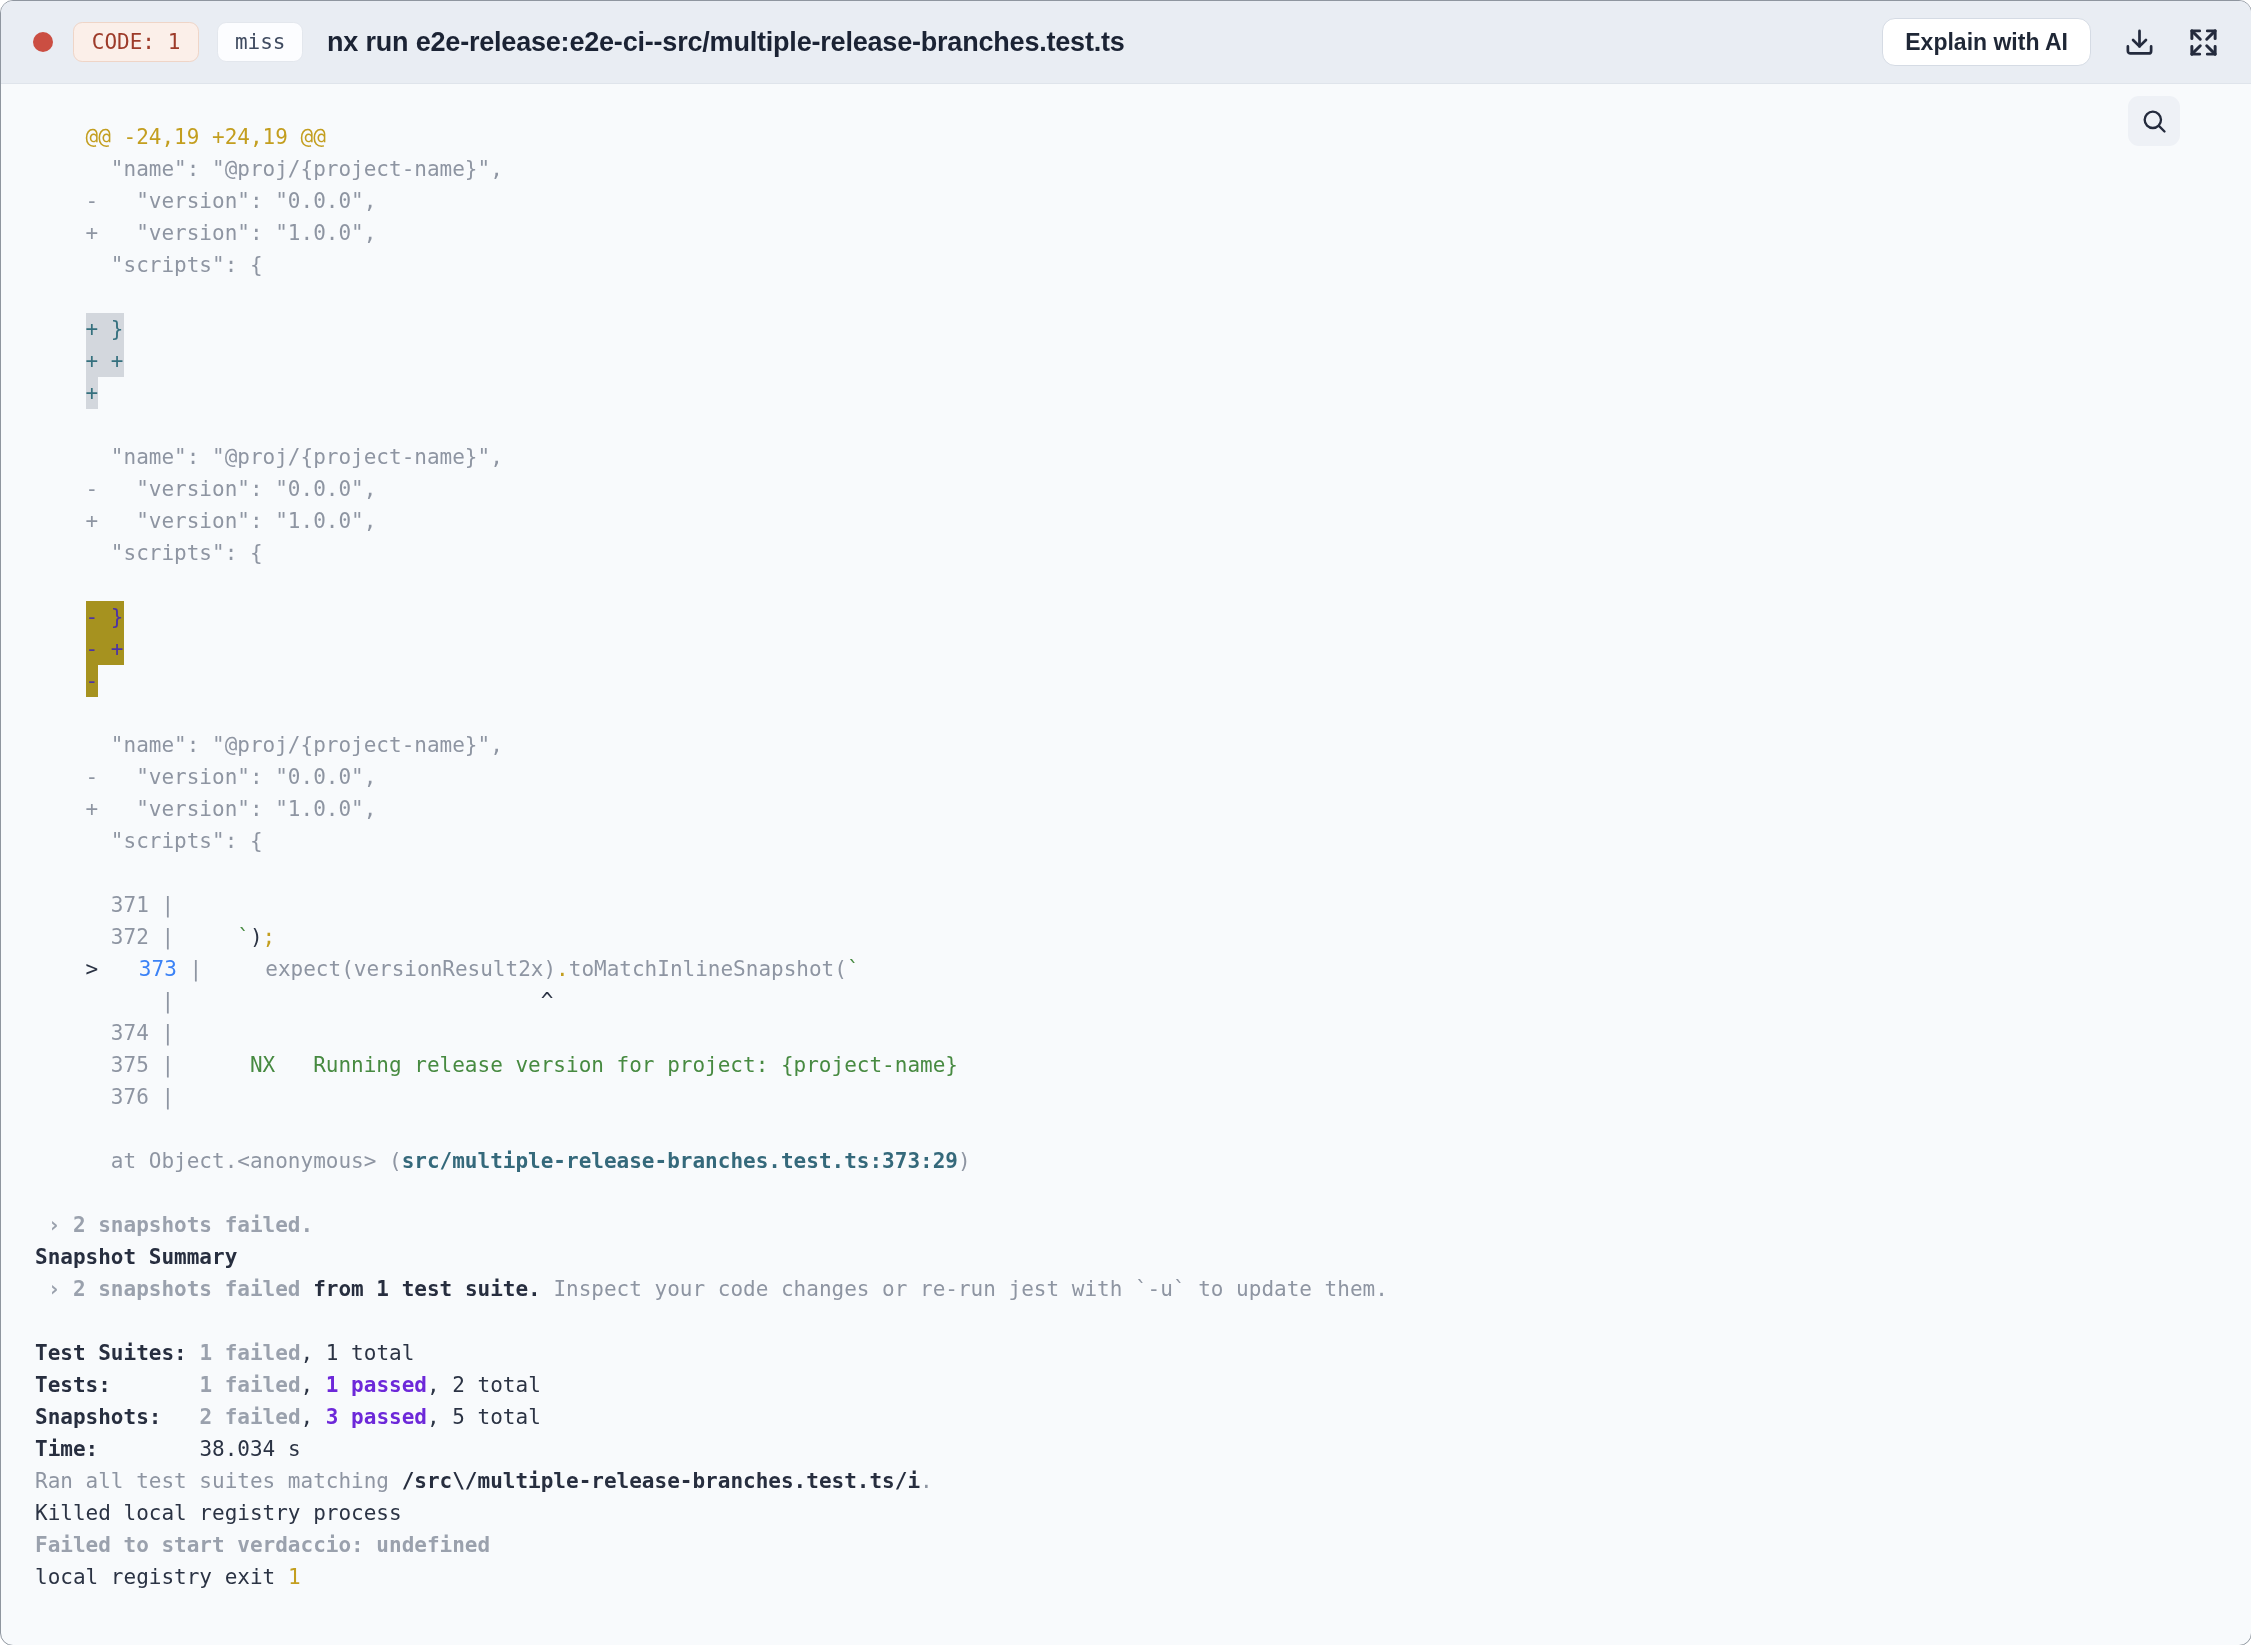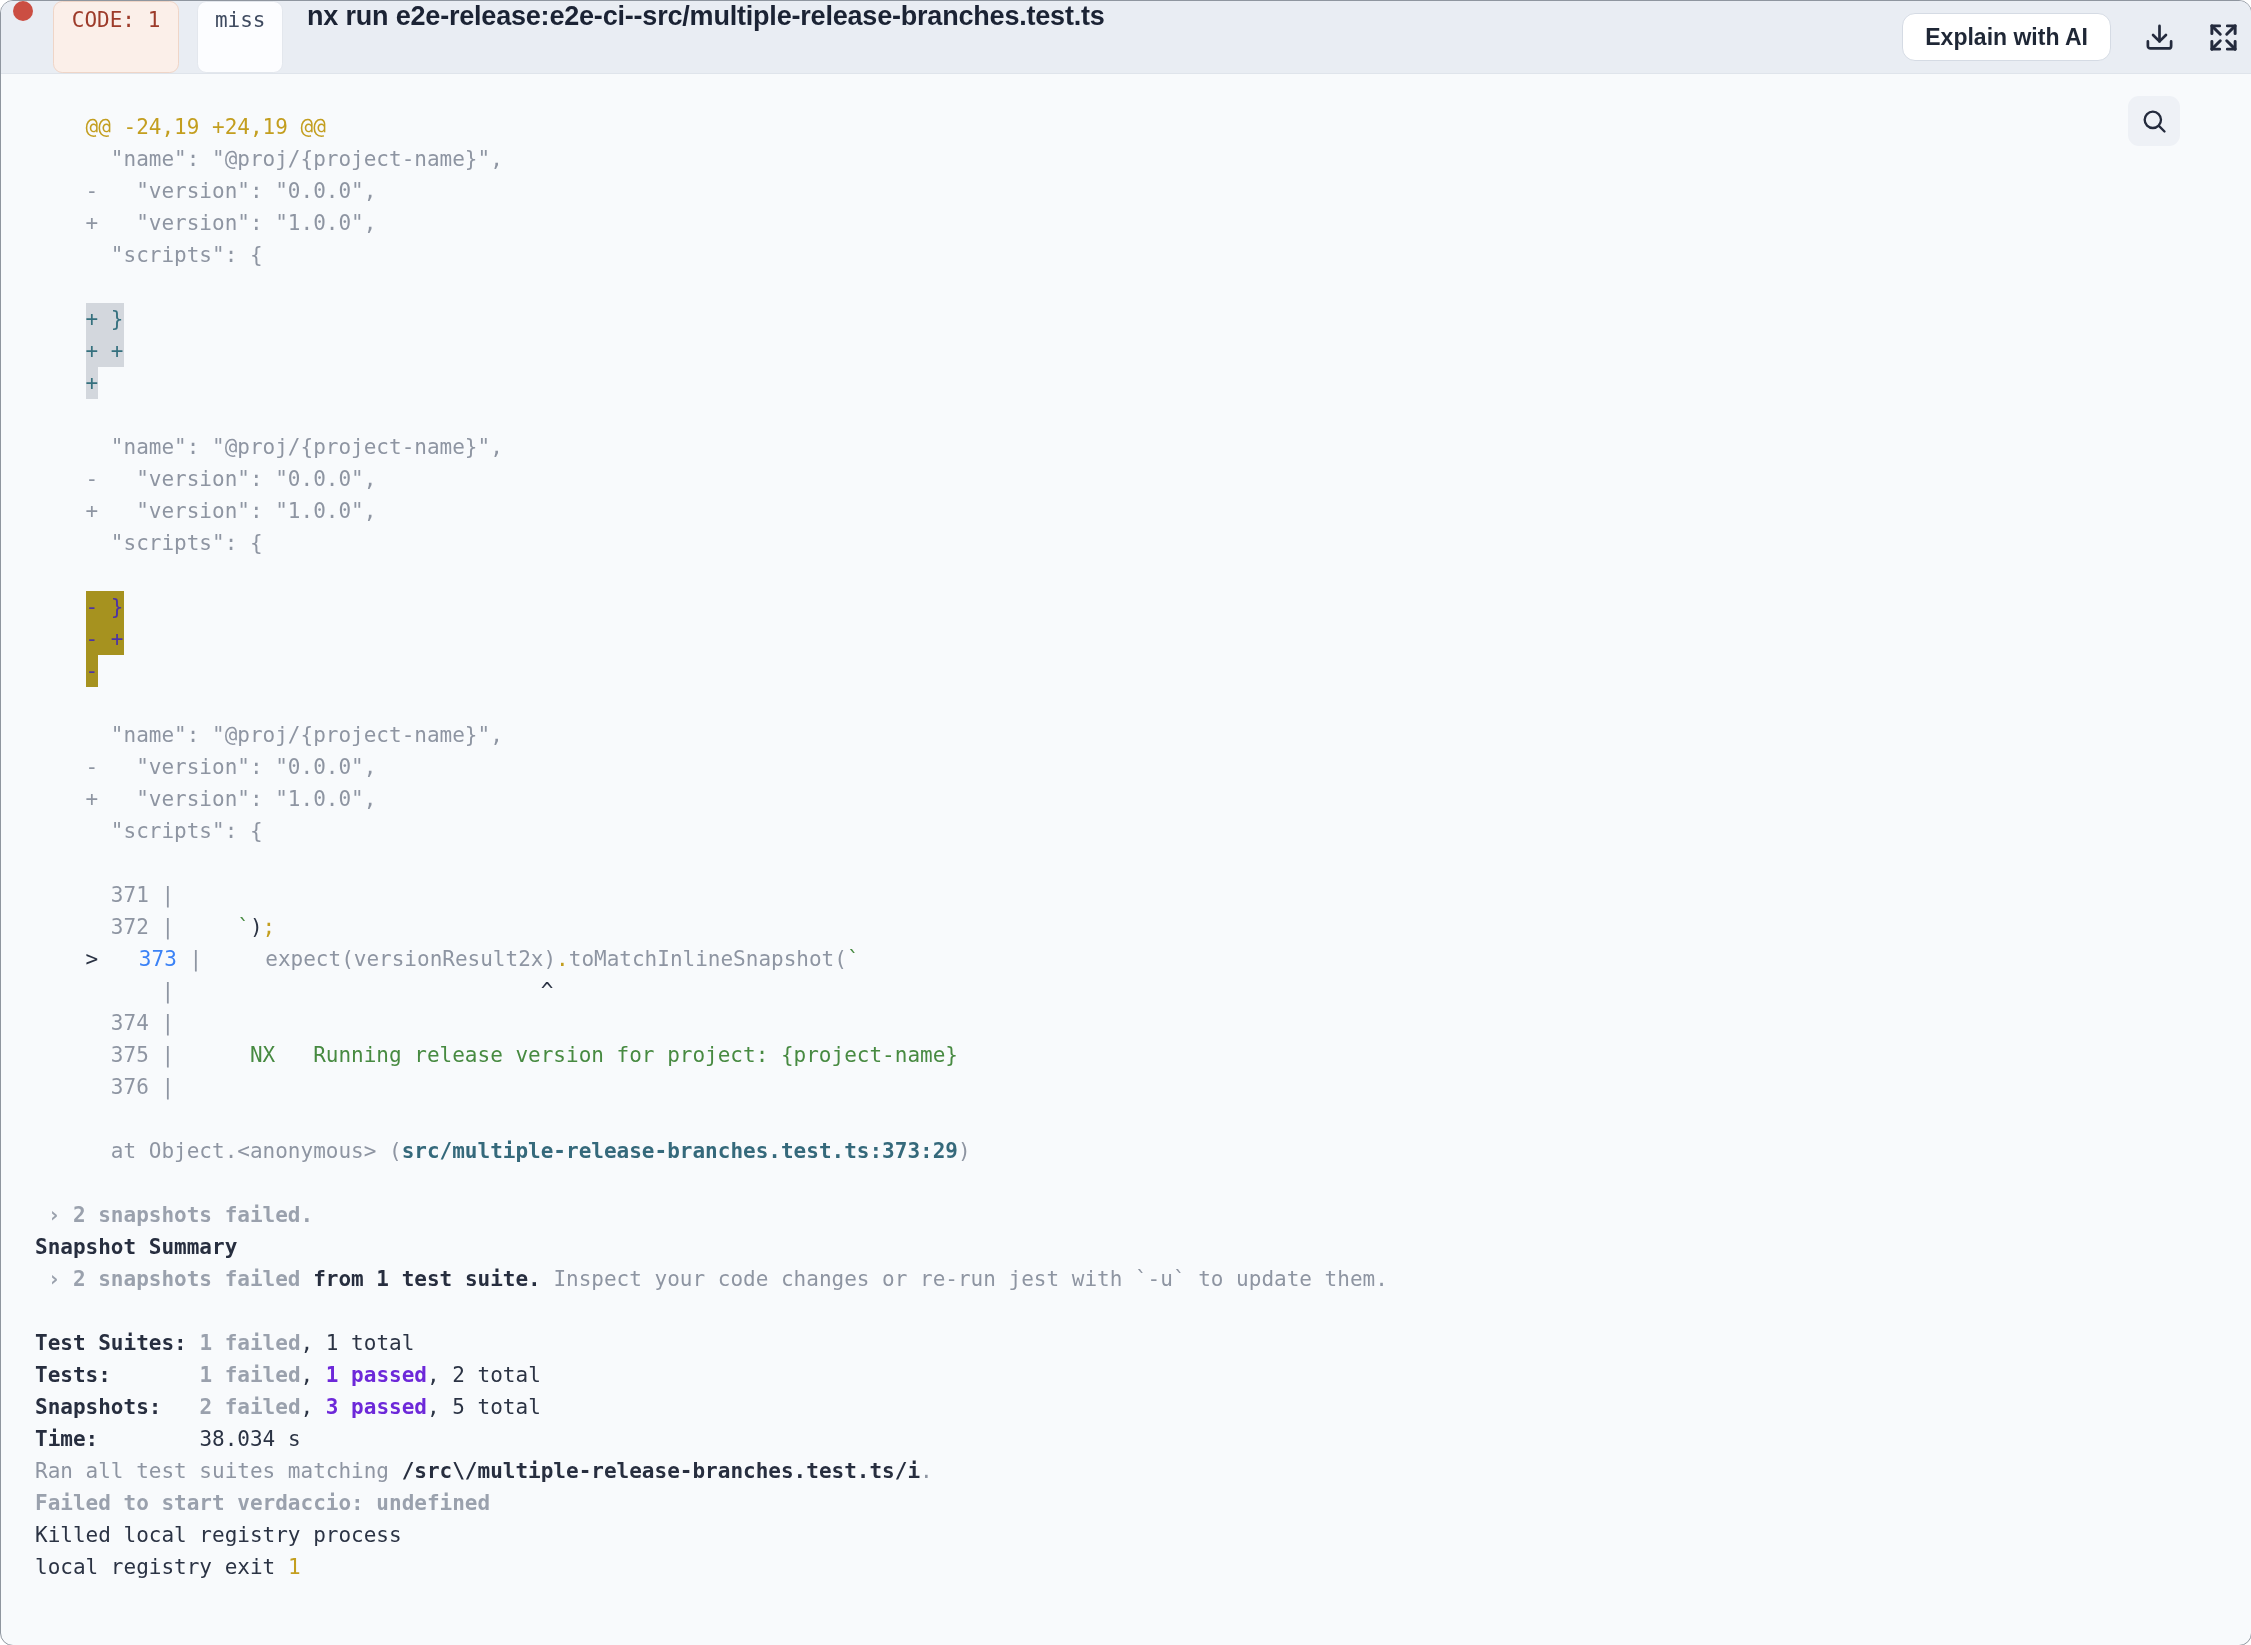--- a/index.html
+++ b/index.html
@@ -10,25 +10,26 @@
     width:2252px; height:1646px;
     border:1.8px solid #8f969f;
     border-radius:13px;
     overflow:hidden;
     background:#f8fafc;
     position:relative;
   }
 
   
   .header {
-    height:73px;
+    height:83px;
     background:#e9edf3;
     border-bottom:0.9px solid #dfe4eb;
     display:flex;
-    padding:0 12px;
+    align-items:center;
+    padding:0 32px;
     gap:18.5px;
   }
   .status-dot {
     width:20px; height:20px; border-radius:50%;
     background:#cb4e42;
     flex:0 0 auto;
     margin-right:1.8px;
   }
   .badge {
     font-family:"DejaVu Sans Mono", monospace;
@@ -191,22 +192,22 @@
       <div class="t-line"></div>
       <div class="t-line"><span class="c-bg"> › 2 snapshots failed.</span></div>
       <div class="t-line"><span class="c-bd">Snapshot Summary</span></div>
       <div class="t-line"><span class="c-bg"> › 2 snapshots failed</span><span class="c-bd"> from 1 test suite.</span><span class="c-g"> Inspect your code changes or re-run jest with `-u` to update them.</span></div>
       <div class="t-line"></div>
       <div class="t-line"><span class="c-bd">Test Suites: </span><span class="c-bg">1 failed</span><span class="c-d">, 1 total</span></div>
       <div class="t-line"><span class="c-bd">Tests:       </span><span class="c-bg">1 failed</span><span class="c-d">, </span><span class="c-bgr">1 passed</span><span class="c-d">, 2 total</span></div>
       <div class="t-line"><span class="c-bd">Snapshots:   </span><span class="c-bg">2 failed</span><span class="c-d">, </span><span class="c-bgr">3 passed</span><span class="c-d">, 5 total</span></div>
       <div class="t-line"><span class="c-bd">Time:        </span><span class="c-d">38.034 s</span></div>
       <div class="t-line"><span class="c-g">Ran all test suites matching </span><span class="c-bd">/src\/multiple-release-branches.test.ts/i</span><span class="c-g">.</span></div>
+      <div class="t-line"><span class="c-d">Killed local registry process</span></div>
       <div class="t-line"><span class="c-bg">Failed to start verdaccio: undefined</span></div>
-      <div class="t-line"><span class="c-d">Killed local registry process</span></div>
       <div class="t-line"><span class="c-d">local registry exit </span><span class="c-y">1</span></div>
     </div>
 
   <button class="search-btn">
     <svg width="28" height="28" viewBox="0 0 24 24" fill="none" stroke="#242b3d" stroke-width="2" stroke-linecap="round">
       <circle cx="11" cy="11" r="7"></circle>
       <line x1="16.2" y1="16.2" x2="21" y2="21"></line>
     </svg>
   </button>
 

